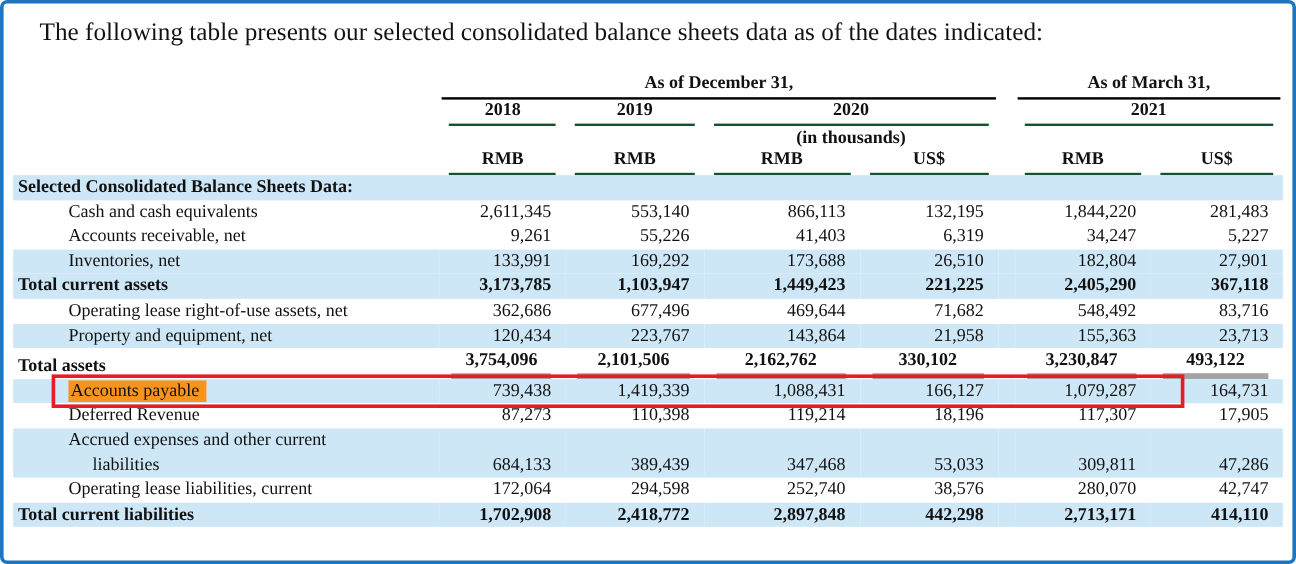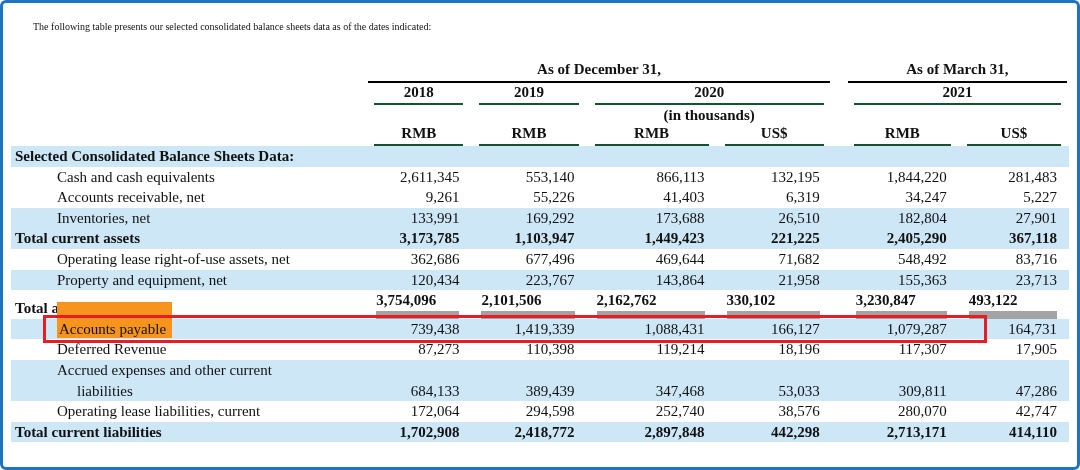--- a/index.html
+++ b/index.html
@@ -15,21 +15,21 @@
     position:relative;
     width:1080px;height:470px;
     box-sizing:border-box;
     border:3px solid var(--frame);
     border-radius:6px;
     overflow:hidden;
     background:#ffffff;
   }
   .intro{
     padding:13px 20px 0 30px;
-    font-size:10px;
+    font-size:21px;
     line-height:21px;
   }
   table.bs{
     border-collapse:collapse;
     table-layout:fixed;
     width:1058px;
     margin:23px 0 0 8px;
     font-size:15px;
   }
   col.c-lbl{width:355px;}
@@ -63,28 +63,28 @@
   }
   tr.stripe td{background:var(--stripe);}
   tr.bold td{font-weight:bold;}
   td.lbl{text-align:left;}
   td.lbl.ind{padding-left:46px;}
   td.lbl .l2{padding-left:20px;}
   td.val{text-align:right;padding-right:12px;}
   td.gap{padding:0;}
   .uline{
     display:block;
-    border-bottom:8px solid #a3a3a3;
+    border-bottom:5px solid #a3a3a3;
     margin-left:6px;
-    text-align:left;
+    text-align:center;
   }
   td.paycell{position:relative;}
   .hl{
     background:var(--highlight);
-    padding:19px 6px 1px 2px;
+    padding:1px 6px 1px 2px;
     position:relative;z-index:2;
   }
   .redbox{
     position:absolute;
     left:32px;top:-4px;
     width:944px;height:calc(100% + 8px);
     box-sizing:border-box;
     border:3px solid var(--box);
     z-index:4;
     pointer-events:none;

